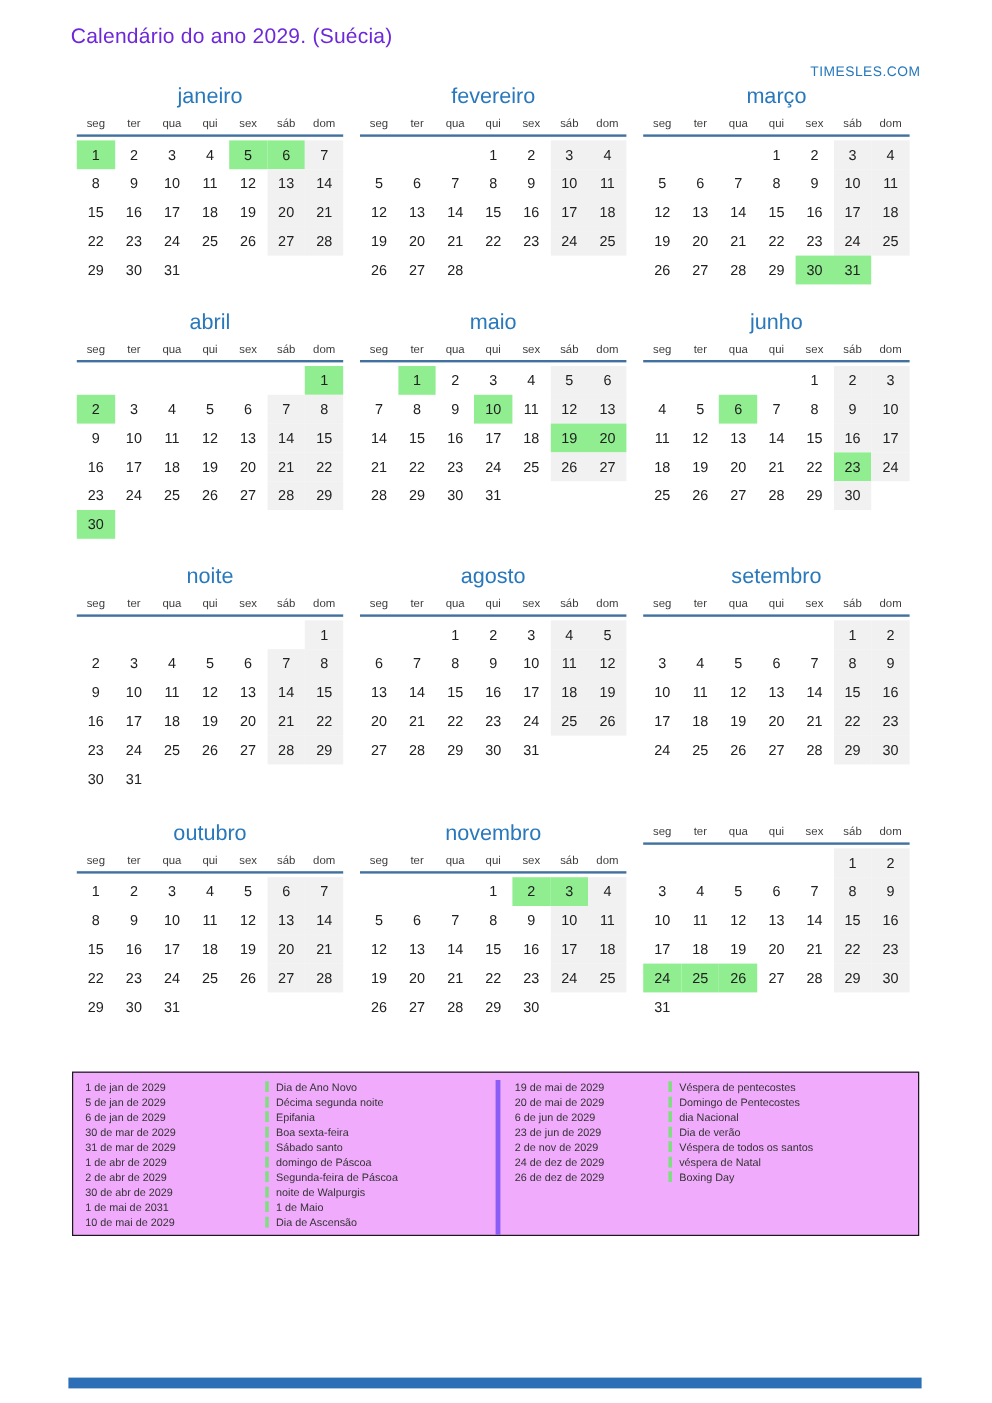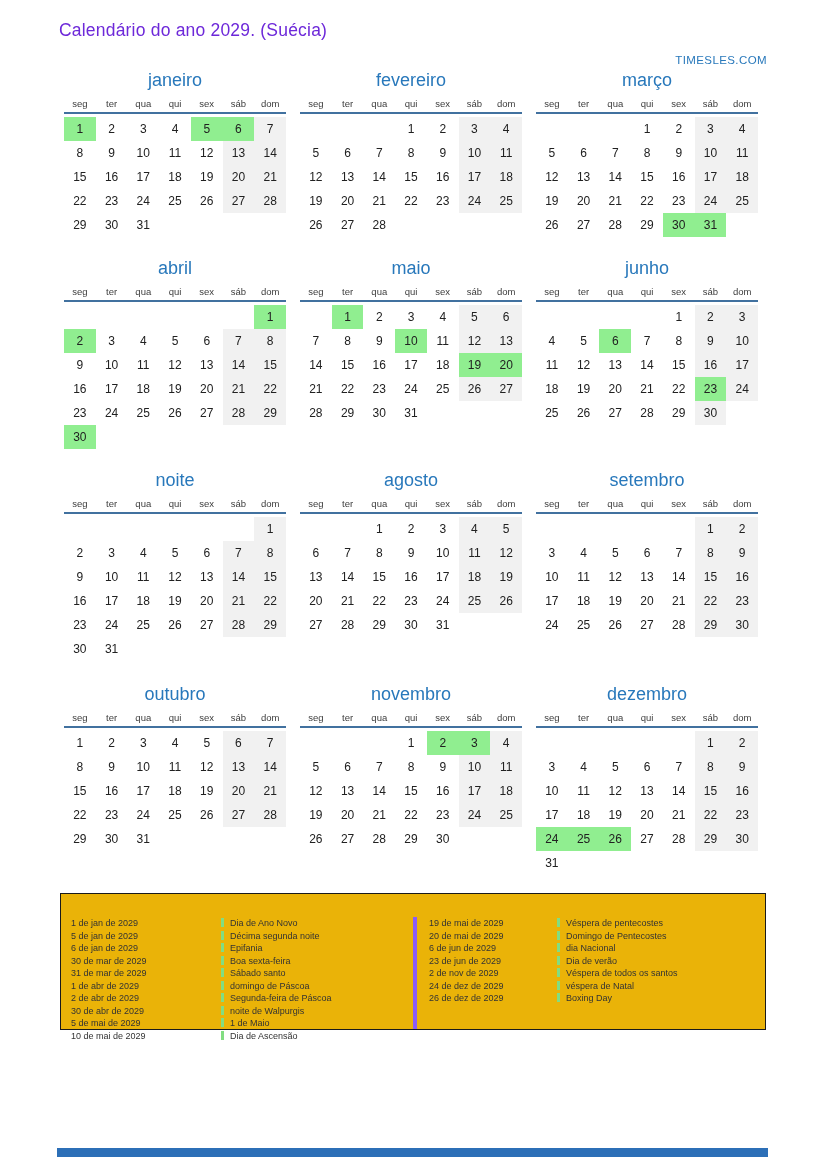--- a/index.html
+++ b/index.html
@@ -41,22 +41,22 @@
     flex:1;text-align:center;font-size:9.5px;line-height:20px;color:#3c3c3c;
   }
   .drow{display:flex;height:24px;}
   .cell{
     flex:1;text-align:center;line-height:24px;font-size:12px;color:var(--text-dark);
   }
   .cell.wkd{background:var(--weekend-gray);}
   .cell.hol{background:var(--holiday-green);}
   .legend{
     position:absolute;left:60px;top:893px;width:706px;height:137px;
-    border:1.5px solid #1a1a1a;background:#eab308;
-    display:flex;padding-top:23px;
+    border:1.5px solid #1a1a1a;background:#f0abfc;
+    display:flex;padding-top:6px;
   }
   .half{width:50%;padding-left:10px;}
   .half.right{border-left:4px solid #8b5cf6;padding-left:12px;}
   .lrow{height:12.5px;line-height:12.5px;font-size:9px;color:#333;white-space:nowrap;}
   .ldate{display:inline-block;width:150px;}
   .half.right .ldate{width:128px;}
   .lname{display:inline-block;}
   .lbar{
     display:inline-block;width:3px;height:9px;background:#82dd82;
     margin-right:6px;vertical-align:-1px;
@@ -712,21 +712,20 @@
         <span class="cell">26</span>
         <span class="cell">27</span>
         <span class="cell">28</span>
         <span class="cell">29</span>
         <span class="cell">30</span>
         <span class="cell"></span>
         <span class="cell"></span>
       </div>
     </div>
     <div class="month" style="left: 536px; top: 684px;">
-      <div class="mtitle">dezembro</div>
       <div class="wrow">
         <span class="wd">seg</span>
         <span class="wd">ter</span>
         <span class="wd">qua</span>
         <span class="wd">qui</span>
         <span class="wd">sex</span>
         <span class="wd">sáb</span>
         <span class="wd">dom</span>
       </div>
       <div class="drow">
@@ -789,21 +788,21 @@
 <div class="legend">
   <div class="half left">
       <div class="lrow"><span class="ldate">1 de jan de 2029</span><span class="lname"><i class="lbar"></i>Dia de Ano Novo</span></div>
       <div class="lrow"><span class="ldate">5 de jan de 2029</span><span class="lname"><i class="lbar"></i>Décima segunda noite</span></div>
       <div class="lrow"><span class="ldate">6 de jan de 2029</span><span class="lname"><i class="lbar"></i>Epifania</span></div>
       <div class="lrow"><span class="ldate">30 de mar de 2029</span><span class="lname"><i class="lbar"></i>Boa sexta-feira</span></div>
       <div class="lrow"><span class="ldate">31 de mar de 2029</span><span class="lname"><i class="lbar"></i>Sábado santo</span></div>
       <div class="lrow"><span class="ldate">1 de abr de 2029</span><span class="lname"><i class="lbar"></i>domingo de Páscoa</span></div>
       <div class="lrow"><span class="ldate">2 de abr de 2029</span><span class="lname"><i class="lbar"></i>Segunda-feira de Páscoa</span></div>
       <div class="lrow"><span class="ldate">30 de abr de 2029</span><span class="lname"><i class="lbar"></i>noite de Walpurgis</span></div>
-      <div class="lrow"><span class="ldate">5 de mai de 2029</span><span class="lname"><i class="lbar"></i>1 de Maio</span></div>
+      <div class="lrow"><span class="ldate">1 de mai de 2031</span><span class="lname"><i class="lbar"></i>1 de Maio</span></div>
       <div class="lrow"><span class="ldate">10 de mai de 2029</span><span class="lname"><i class="lbar"></i>Dia de Ascensão</span></div>
     </div>
   <div class="half right">
       <div class="lrow"><span class="ldate">19 de mai de 2029</span><span class="lname"><i class="lbar"></i>Véspera de pentecostes</span></div>
       <div class="lrow"><span class="ldate">20 de mai de 2029</span><span class="lname"><i class="lbar"></i>Domingo de Pentecostes</span></div>
       <div class="lrow"><span class="ldate">6 de jun de 2029</span><span class="lname"><i class="lbar"></i>dia Nacional</span></div>
       <div class="lrow"><span class="ldate">23 de jun de 2029</span><span class="lname"><i class="lbar"></i>Dia de verão</span></div>
       <div class="lrow"><span class="ldate">2 de nov de 2029</span><span class="lname"><i class="lbar"></i>Véspera de todos os santos</span></div>
       <div class="lrow"><span class="ldate">24 de dez de 2029</span><span class="lname"><i class="lbar"></i>véspera de Natal</span></div>
       <div class="lrow"><span class="ldate">26 de dez de 2029</span><span class="lname"><i class="lbar"></i>Boxing Day</span></div>

